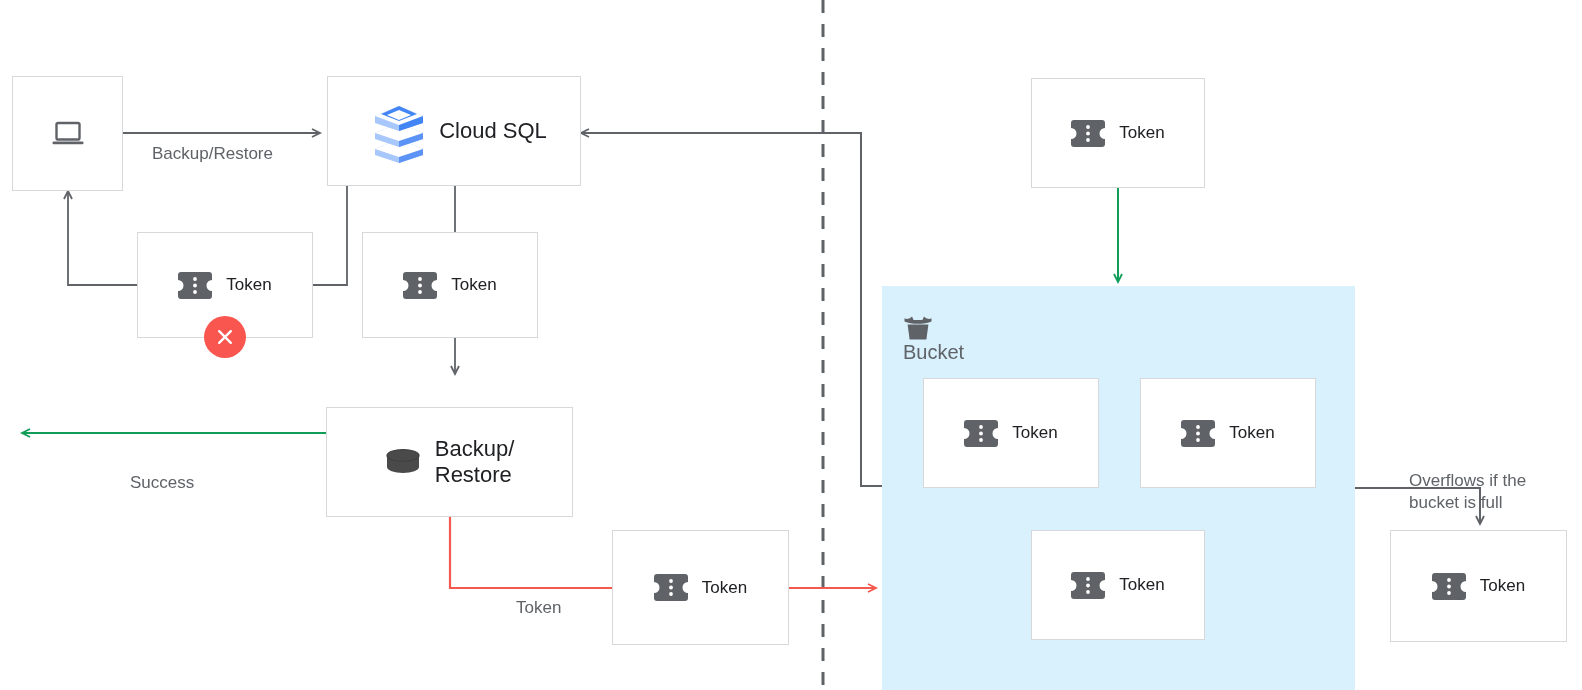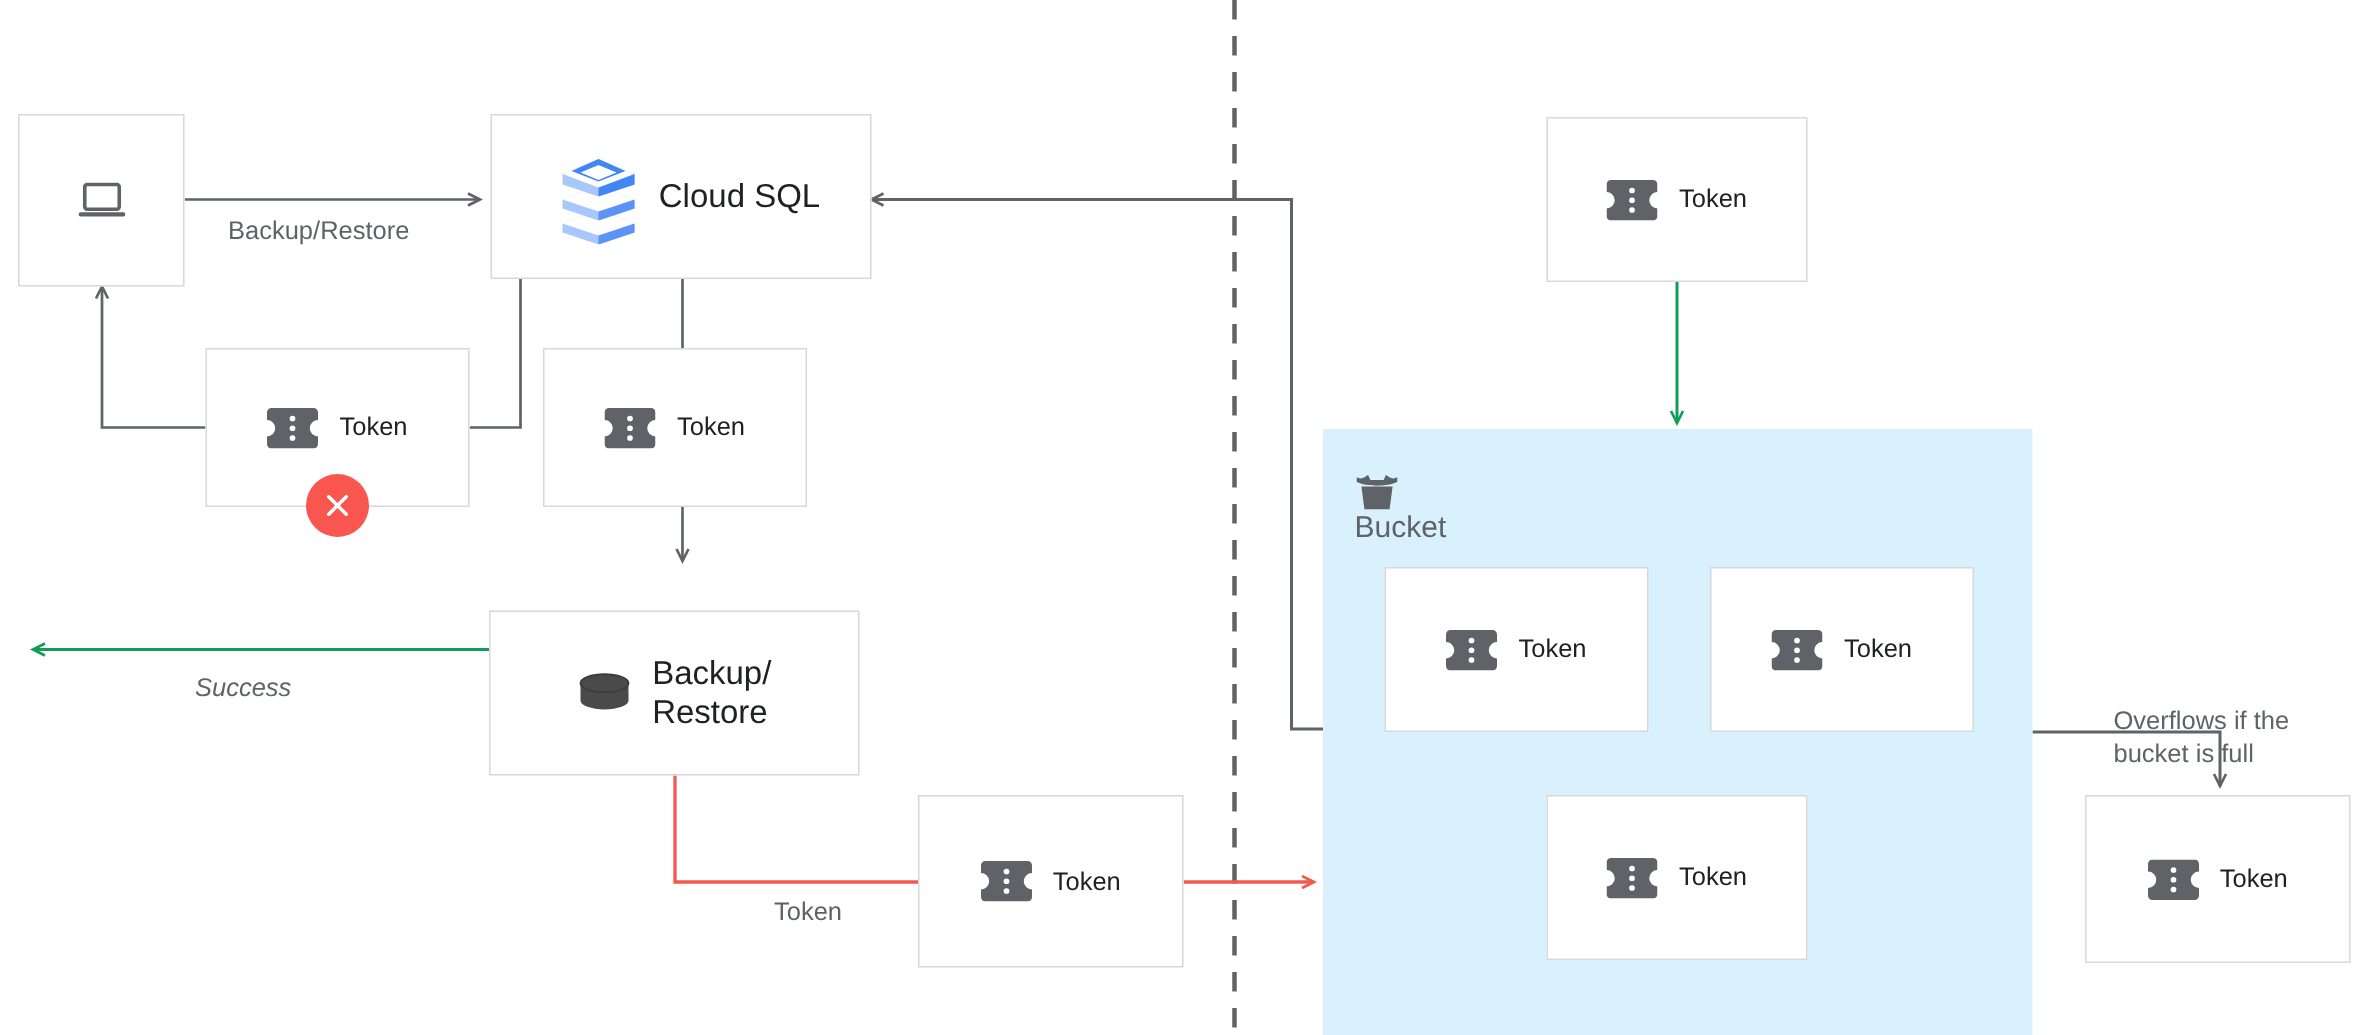--- a/index.html
+++ b/index.html
@@ -327,20 +327,20 @@
           <circle cx="17" cy="13.5" r="1.9" fill="#ffffff"></circle>
           <circle cx="17" cy="20" r="1.9" fill="#ffffff"></circle>
         </svg>
       </span>
       <span class="token-label">Token</span>
     </span>
   </div>
 
   <div class="edge-label" style="left:152px; top:98px;">Backup/Restore</div>
 
-  <div class="edge-label" style="left:130px; top:403px;font-style:italic;">Success</div>
+  <div class="edge-label" style="left:130px; top:427px;">Success</div>
 
   <div class="edge-label" style="left:516px; top:552px;">Token</div>
 
   <div class="edge-label" style="left:1409px; top:425px;">Overflows if the
 bucket is full</div>
 
 </div>
 
 </body></html>

